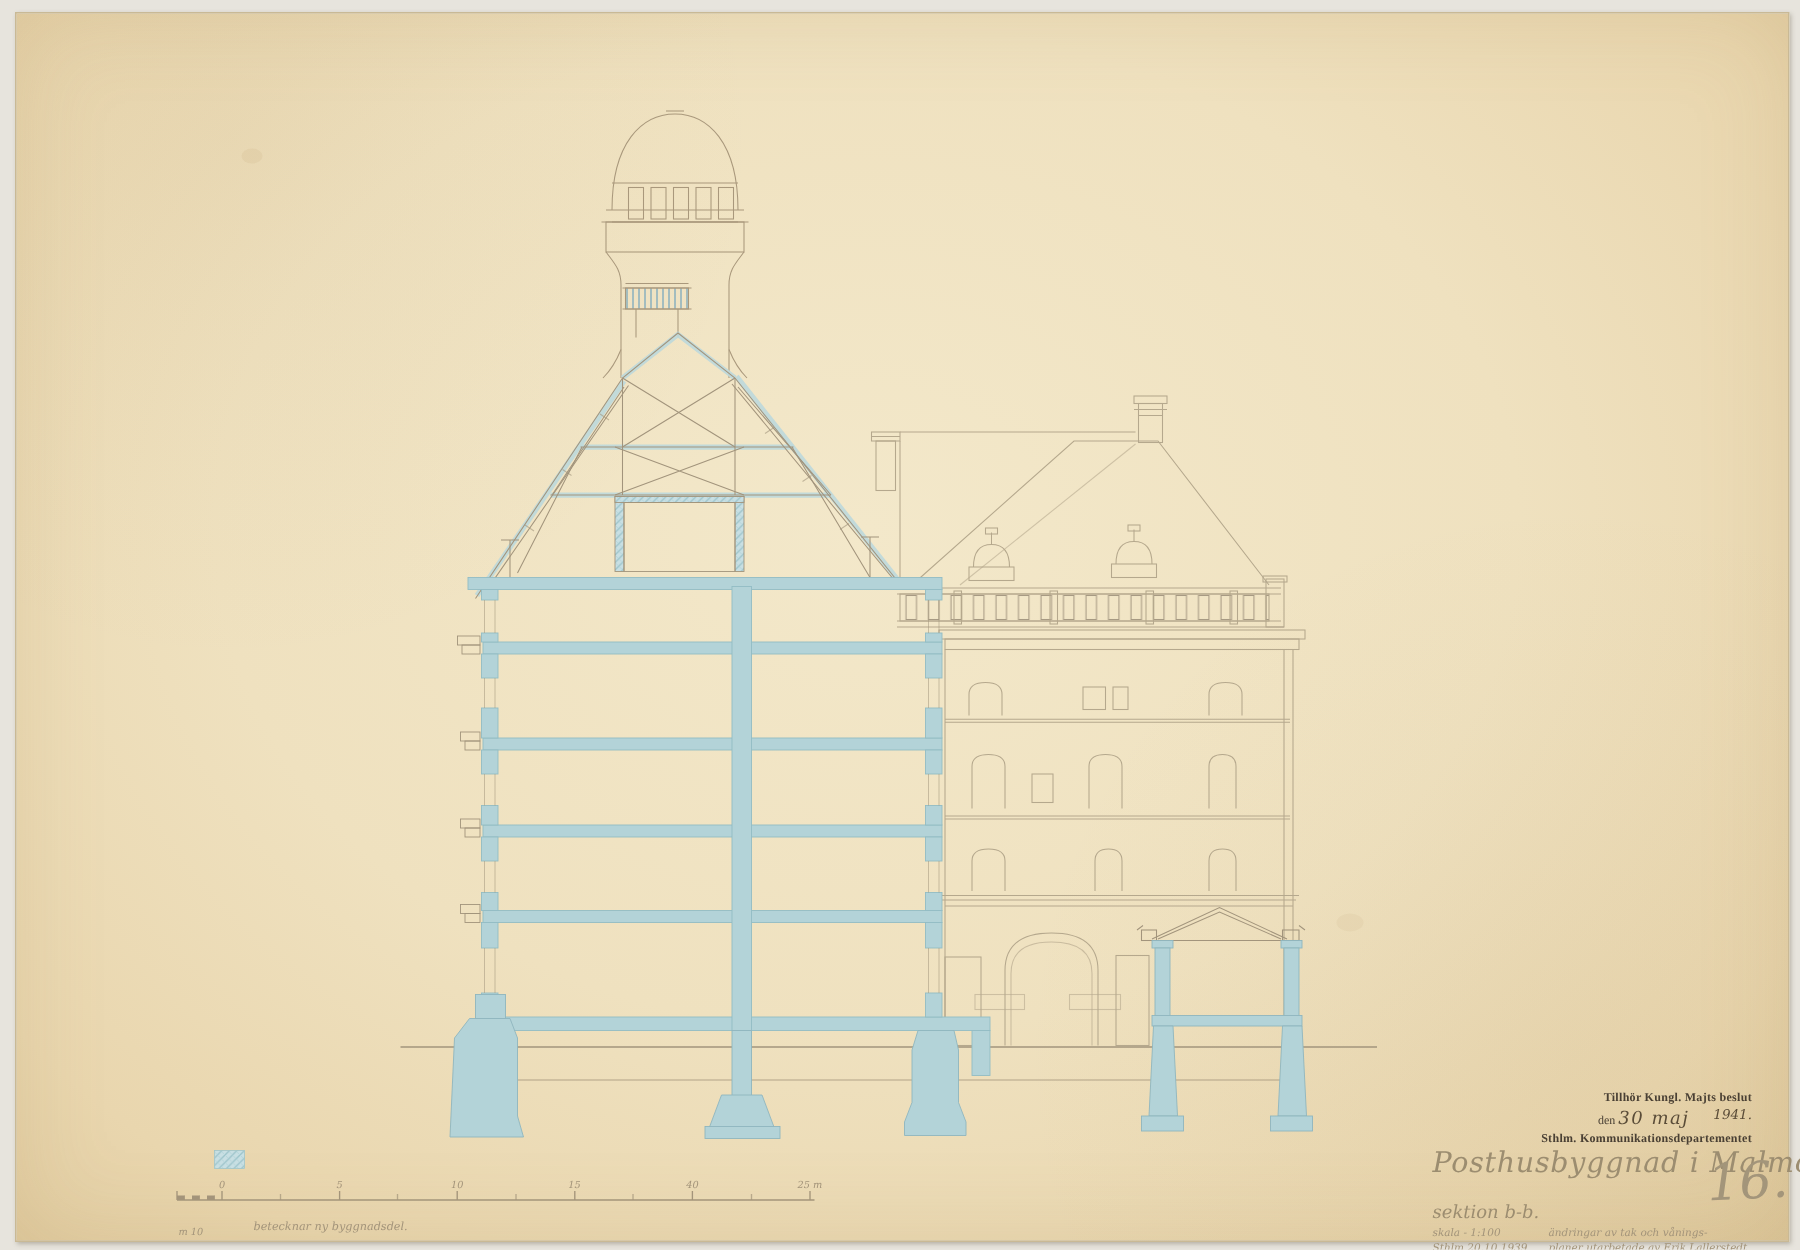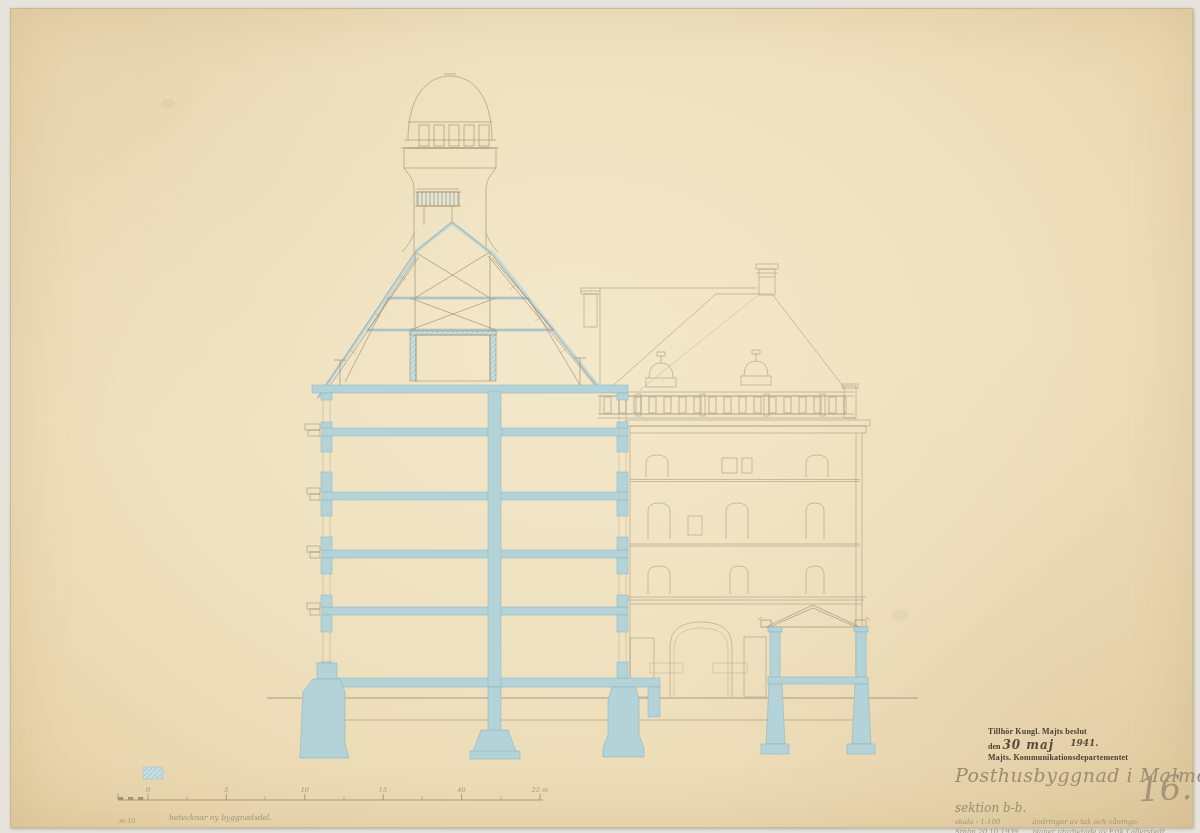--- a/index.html
+++ b/index.html
@@ -15,25 +15,25 @@
     box-shadow: inset 0 0 60px rgba(170,140,85,.18), 1px 1px 3px rgba(90,80,60,.35);
   }
   .sheet::after{
     content:"";position:absolute;inset:0;pointer-events:none;
     background:radial-gradient(circle at 12% 10%, rgba(140,110,60,.05), transparent 28%),
                radial-gradient(circle at 88% 85%, rgba(140,110,60,.05), transparent 30%);
   }
   svg.drawing{position:absolute;left:0;top:0;}
   
   .stamp{
-    position:absolute;left:988px;top:728px;width:180px;text-align:left;
+    position:absolute;left:988px;top:728px;width:180px;text-align:right;
     color:#4a4034;line-height:1.1;
   }
   .stamp .typed{font-size:8px;font-weight:bold;letter-spacing:.2px;}
-  .stamp .mid{margin:2px 0 2px 0;font-size:8px;font-weight:bold;}
+  .stamp .mid{margin:2px 0 2px 0;font-size:8px;font-weight:normal;}
   .script{font-family:"DejaVu Serif", serif;font-style:italic;}
   .stamp .hand{font-size:12px;color:#5a4c38;letter-spacing:1px;}
   .stamp .handyear{font-size:9px;color:#5a4c38;position:relative;top:-3px;margin-left:14px;}
   
   .title-block{
     position:absolute;left:955px;top:764px;width:235px;color:#9c8d70;
   }
   .tb-title{font-size:19px;letter-spacing:.5px;white-space:nowrap;}
   .tb-sub{font-size:12px;margin-top:15px;}
   .tb-row{display:flex;gap:14px;margin-top:2px;}
@@ -347,21 +347,21 @@
   </g>
 </svg>
 
 <div class="stamp">
   <div class="typed">Tillhör Kungl. Majts beslut</div>
   <div class="mid">
     <span>den</span>
     <span class="script hand">30 maj</span>
     <span class="script handyear">1941.</span>
   </div>
-  <div class="typed">Majts. Kommunikationsdepartementet</div>
+  <div class="typed">Sthlm. Kommunikationsdepartementet</div>
 </div>
 
 <div class="title-block script">
   <div class="tb-title">Posthusbyggnad i Malmö</div>
   <div class="tb-sub">sektion b-b.</div>
   <div class="tb-row">
     <div class="tb-small">
       <div>skala - 1:100</div>
       <div>Sthlm 20.10.1939</div>
     </div>

